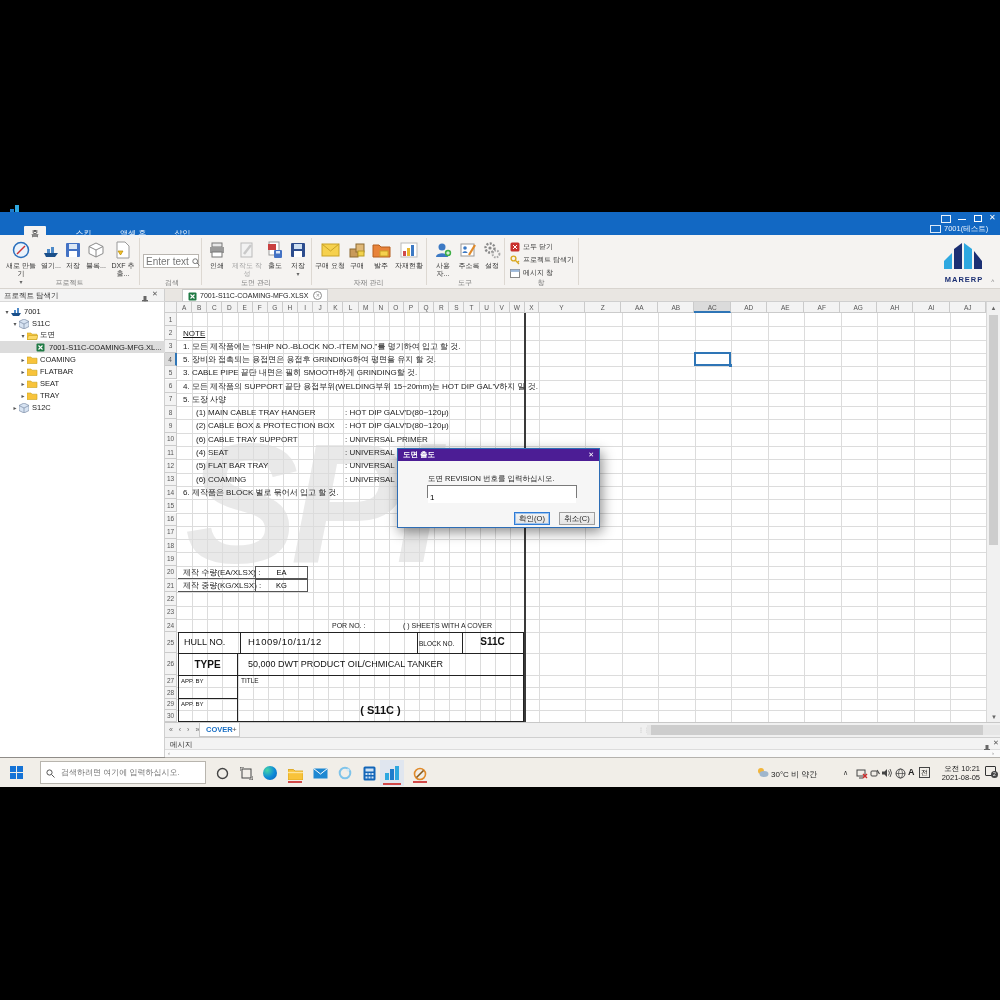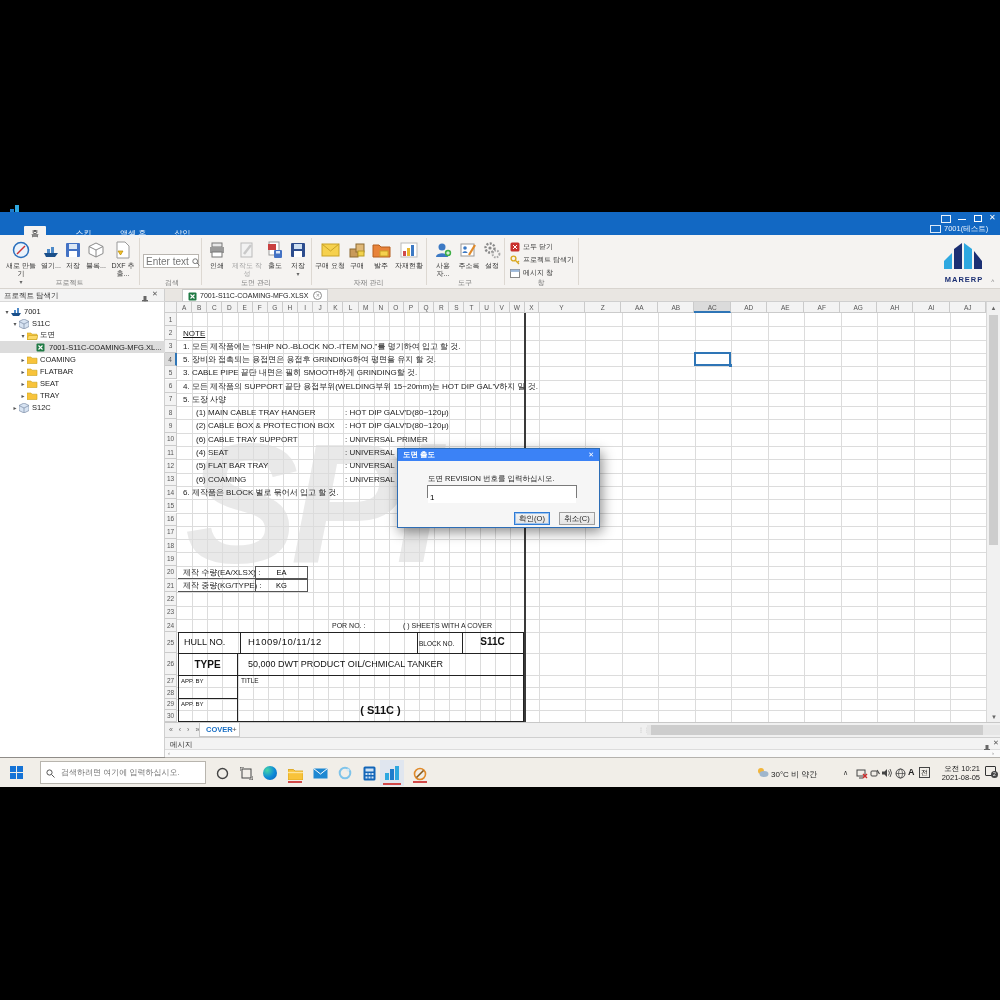--- a/index.html
+++ b/index.html
@@ -548,21 +548,21 @@
   <div class="ab gtx" style="left:196px;top:459px;">(5) FLAT BAR TRAY</div>
   <div class="ab gtx" style="left:345px;top:459px;">: UNIVERSAL PRIMER</div>
   <div class="ab gtx" style="left:196px;top:473px;">(6) COAMING</div>
   <div class="ab gtx" style="left:345px;top:473px;">: UNIVERSAL PRIMER</div>
   <div class="ab gtx" style="left:183px;top:486px;">6. 제작품은 BLOCK 별로 묶어서 입고 할 것.</div>
 
   <div class="ab tb" style="left:178px;top:566px;width:130px;height:13px;border-bottom:1px solid #555;"></div>
   <div class="ab gtx" style="left:183px;top:566px;">제작 수량(EA/XLSX)  :</div>
   <div class="ab tb" style="left:255px;top:566px;width:53px;height:13px;border:1px solid #555;font-size:7.5px;text-align:center;line-height:12px;z-index:5;">EA</div>
   <div class="ab tb" style="left:178px;top:579px;width:130px;height:13px;border-bottom:1px solid #555;"></div>
-  <div class="ab gtx" style="left:183px;top:579px;">제작 중량(KG/TYPE)  :</div>
+  <div class="ab gtx" style="left:183px;top:579px;">제작 중량(KG/XLSX)  :</div>
   <div class="ab tb" style="left:255px;top:579px;width:53px;height:13px;border:1px solid #555;font-size:7.5px;text-align:center;line-height:12px;z-index:5;">KG</div>
 
   <div class="ab gtx" style="left:332px;top:619px;font-size:7px;">POR NO. :</div>
   <div class="ab gtx" style="left:403px;top:619px;font-size:7px;">(          ) SHEETS WITH A COVER</div>
 
   <div class="ab tb" style="left:178px;top:632px;width:346px;height:90px;border:1.2px solid #222;"></div>
   <div class="ab tb" style="left:178px;top:653px;width:346px;height:1.2px;background:#222;"></div>
   <div class="ab tb" style="left:178px;top:675px;width:346px;height:1.2px;background:#222;"></div>
   <div class="ab tb" style="left:240px;top:632px;width:1px;height:21px;background:#222;"></div>
   <div class="ab tb" style="left:417px;top:632px;width:1px;height:21px;background:#222;"></div>
@@ -581,21 +581,21 @@
   <div class="ab nw tb" style="left:181px;top:701px;font-size:6px;color:#111;">APP. BY</div>
   <div class="ab tb" style="left:237px;top:704px;width:287px;text-align:center;font-size:11px;font-weight:bold;color:#111;">(  S11C  )</div>
 
   <div class="ab" style="left:986px;top:302px;width:14px;height:420px;background:#f1f1f1;border-left:1px solid #d9d9d9;z-index:6;">
     <div style="font-size:6px;color:#666;text-align:center;margin-top:3px;">▲</div>
     <div style="margin:4px 2px 0;height:230px;background:#cdcdcd;"></div>
     <div class="ab" style="bottom:2px;left:0;width:14px;font-size:6px;color:#666;text-align:center;">▼</div>
   </div>
 
   <div class="ab" style="left:397px;top:448px;width:203px;height:80px;background:#f6f6f6;border:1px solid #2d6db5;box-shadow:2px 4px 12px rgba(0,0,0,.45);z-index:40;">
-    <div style="height:12px;background:#3b82f6;display:flex;align-items:center;padding:0 5px;">
+    <div style="height:12px;background:#4c1d95;display:flex;align-items:center;padding:0 5px;">
       <span style="color:#fff;font-size:7.5px;font-weight:bold;flex:1;">도면 출도</span>
       <span style="color:#fff;font-size:7px;">✕</span>
     </div>
     <div class="ab nw" style="left:30px;top:25px;font-size:7.5px;color:#222;">도면 REVISION 번호를 입력하십시오.</div>
     <div class="ab" style="left:29px;top:36px;width:150px;height:13px;border:1px solid #7a7a7a;background:#fff;">
       <input style="width: 100%; height: 100%; border: 0px; outline: 0px; font-size: 8px; padding: 0px 2px; font-family: inherit; box-sizing: border-box;" value="1">
     </div>
     <div class="ab btn" style="left:116px;top:63px;width:36px;height:13px;border-color:#2f7cd6;box-shadow:0 0 0 1px #9dc3ee inset;">확인(O)</div>
     <div class="ab btn" style="left:161px;top:63px;width:36px;height:13px;">취소(C)</div>
   </div>

